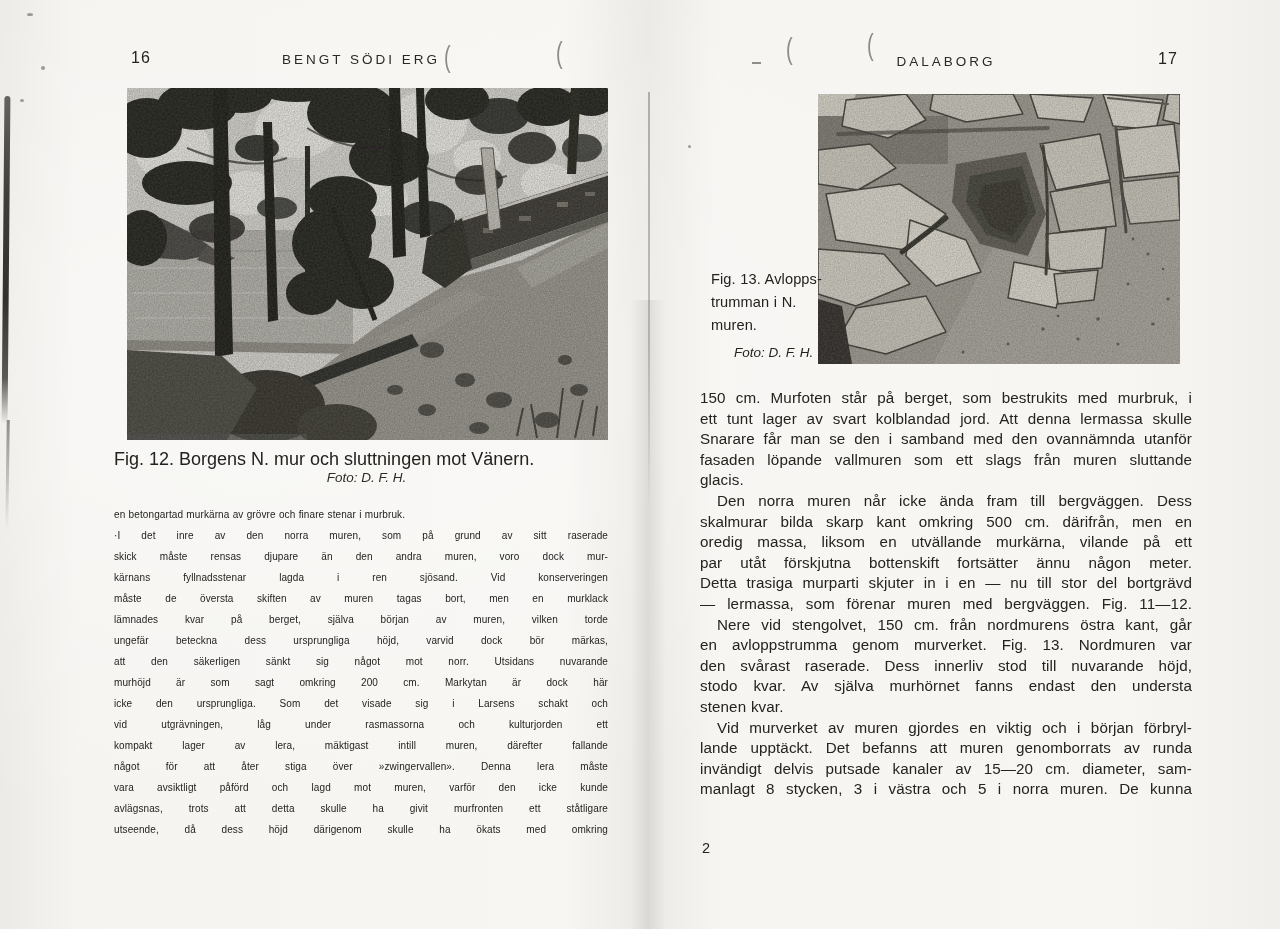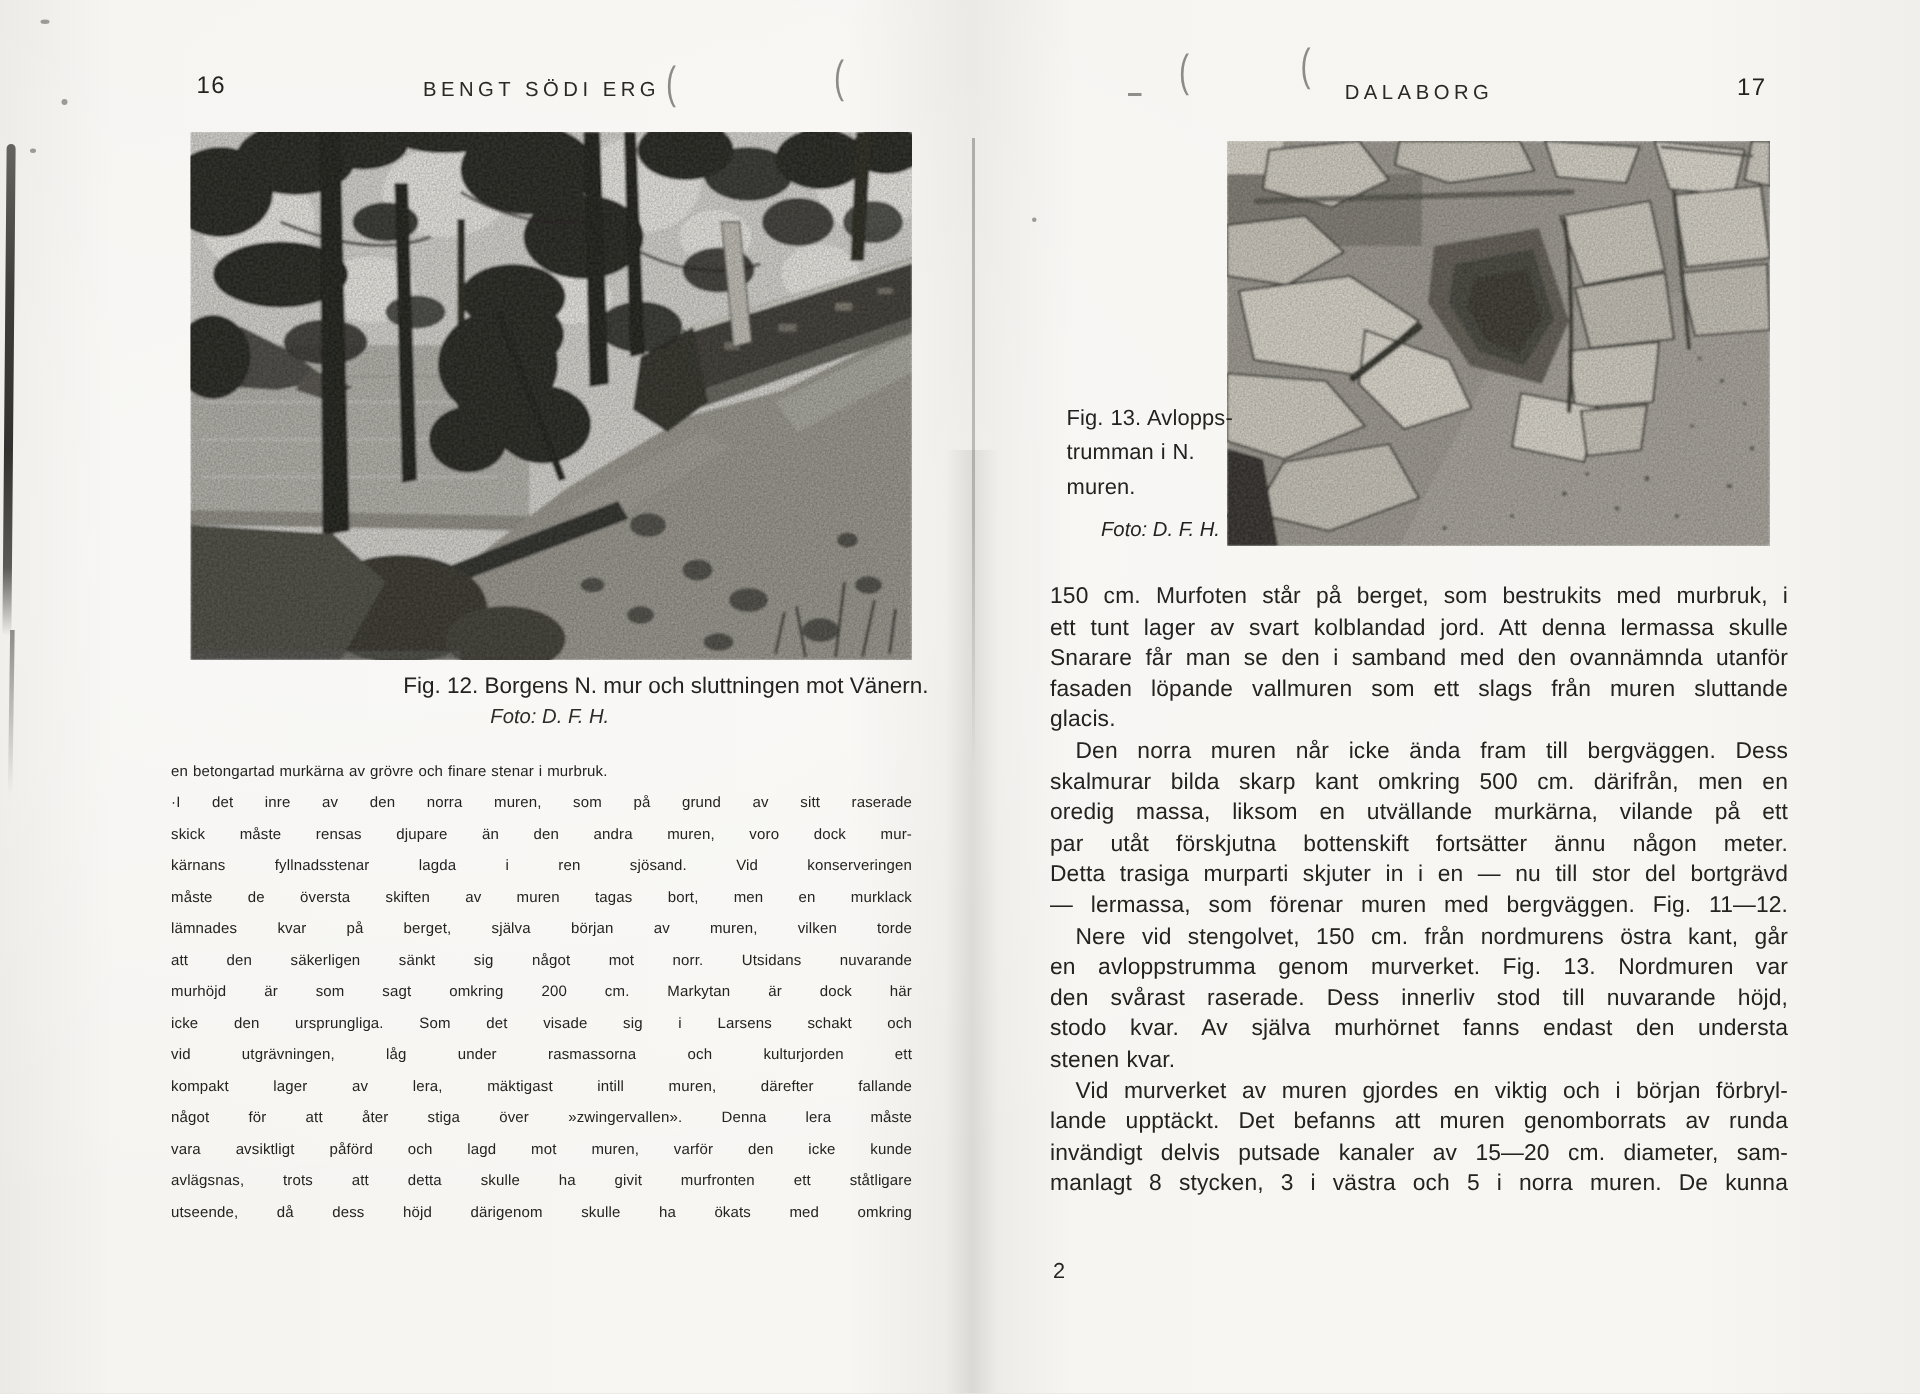--- a/index.html
+++ b/index.html
@@ -20,21 +20,21 @@
   .edge-tail{left:6px;top:420px;width:3px;height:110px;background:linear-gradient(rgba(60,59,55,.55),rgba(60,59,55,0));transform:rotate(.8deg);}
   .speck{background:#55534e;border-radius:50%;opacity:.55;}
   
   .folio{font-size:16px;letter-spacing:1px;}
   .runhead{text-align:center;font-size:13.5px;letter-spacing:3px;color:#2a2925;}
   .paren{color:#6a6862;font-size:20px;transform:scaleY(1.5);transform-origin:center;opacity:.75;line-height:1;}
   .dashmark{width:9px;height:2px;background:#77746d;opacity:.8;}
   
   figure{margin:0;padding:0;}
   .photo{display:block;}
-  .caption{ text-align:right;font-size:15px;color:#23221f;}
+  .caption{ text-align:left;font-size:18px;color:#23221f;}
   .credit{ text-align:center;font-size:13.5px;font-style:italic;color:#2c2b27;}
   .sidecap{font-size:14.6px;line-height:23px;color:#23221f;}
   .sidecredit{font-size:13.5px;font-style:italic;}
   
   .body-left{left:114px;top:504px;width:494px;font-size:10px;line-height:21px;}
   .body-right{left:700px;top:388px;width:492px;font-size:15.2px;line-height:20.6px;}
   .bline{text-align:justify;text-align-last:justify;overflow:hidden;white-space:normal;letter-spacing:.1px;word-spacing:.4px;}
   .body-left .bline{height:21px;}
   .body-right .bline{height:20.6px;}
   .bline.last{text-align-last:left;}
@@ -178,20 +178,21 @@
     <div class="abs caption" style="left:114px;top:449px;width:505px;">Fig. 12.  Borgens N. mur och sluttningen mot Vänern.</div>
     <div class="abs credit" style="left:114px;top:470px;width:505px;">Foto: D. F. H.</div>
 
     <div class="abs body-left">
         <div class="bline last">en betongartad murkärna av grövre och finare stenar i murbruk.</div>
         <div class="bline">·I det inre av den norra muren, som på grund av sitt raserade</div>
         <div class="bline">skick måste rensas djupare än den andra muren, voro dock mur-</div>
         <div class="bline">kärnans fyllnadsstenar lagda i ren sjösand.  Vid konserveringen</div>
         <div class="bline">måste de översta skiften av muren tagas bort, men en murklack</div>
         <div class="bline">lämnades kvar på berget, själva början av muren, vilken torde</div>
+        <div class="bline">ungefär beteckna dess ursprungliga höjd, varvid dock bör märkas,</div>
         <div class="bline">att den säkerligen sänkt sig något mot norr.  Utsidans nuvarande</div>
         <div class="bline">murhöjd är som sagt omkring 200 cm.  Markytan är dock här</div>
         <div class="bline">icke den ursprungliga.  Som det visade sig i Larsens schakt och</div>
         <div class="bline">vid utgrävningen, låg under rasmassorna och kulturjorden ett</div>
         <div class="bline">kompakt lager av lera, mäktigast intill muren, därefter fallande</div>
         <div class="bline">något för att åter stiga över »zwingervallen».  Denna lera måste</div>
         <div class="bline">vara avsiktligt påförd och lagd mot muren, varför den icke kunde</div>
         <div class="bline">avlägsnas, trots att detta skulle ha givit murfronten ett ståtligare</div>
         <div class="bline">utseende, då dess höjd därigenom skulle ha ökats med omkring</div>
       </div>

